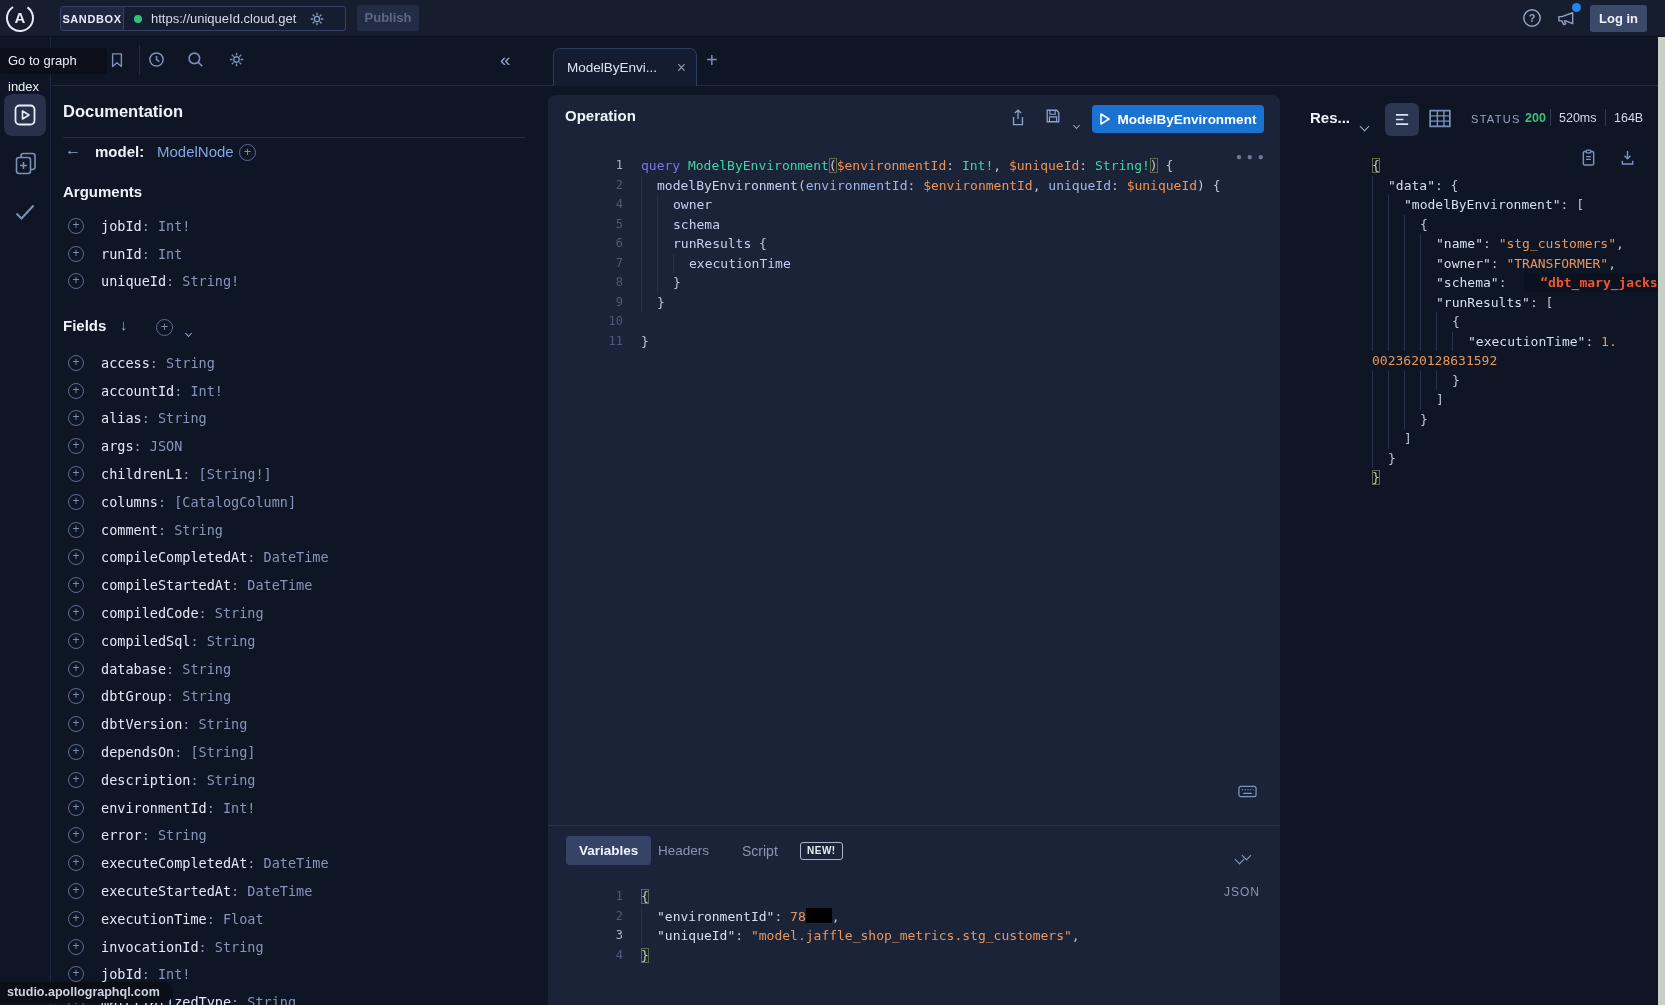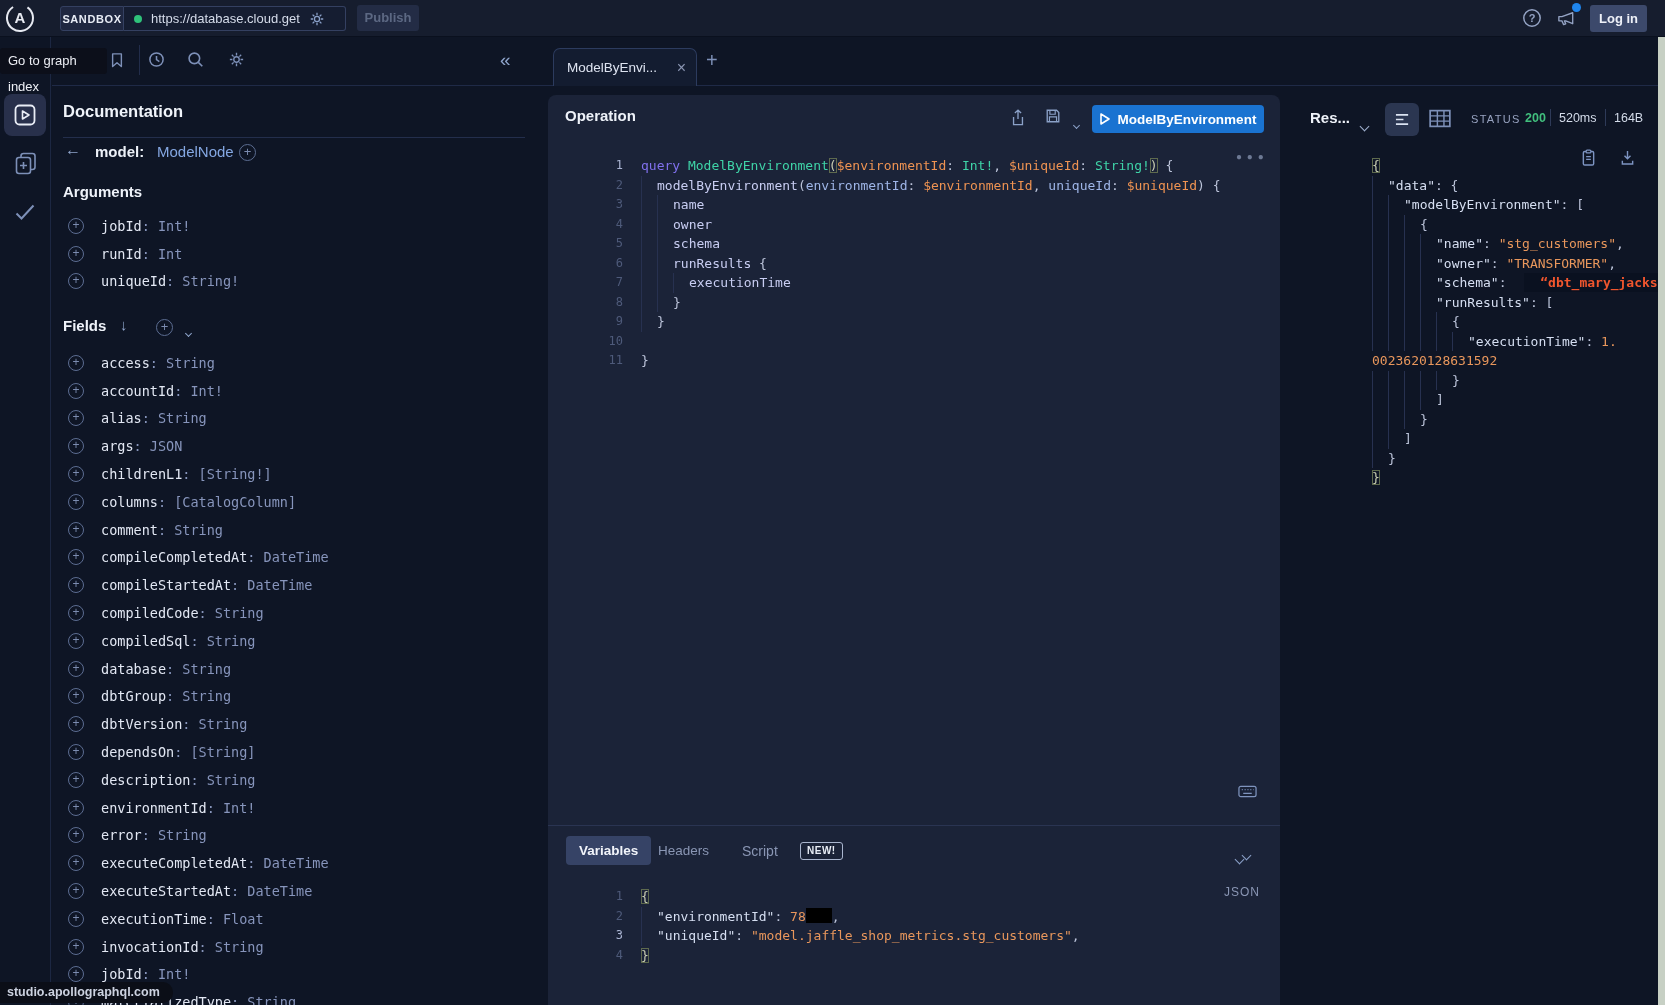--- a/index.html
+++ b/index.html
@@ -145,21 +145,21 @@
     <svg width="30" height="30" viewBox="0 0 30 30">
       <circle cx="15" cy="15" r="13" fill="none" stroke="#e7eaf2" stroke-width="2" stroke-dasharray="66 16" transform="rotate(-55 15 15)"></circle>
       <text x="15" y="20" text-anchor="middle" font-size="15" font-weight="bold" fill="#e7eaf2" font-family="Liberation Sans, sans-serif">A</text>
     </svg>
   </div>
   <div id="sandbox-badge" class="abs badge-box">
     <span>SANDBOX</span>
   </div>
   <div id="url-box" class="abs badge-box">
     <span id="url-dot"></span>
-    <span id="url-text">https://database.cloud.get</span>
+    <span id="url-text">https://uniqueId.cloud.get</span>
     <span style="color:#8aa0c8;">
       <svg viewBox="0 0 20 20" width="16" height="16">
           <circle cx="10" cy="10" r="3.2" fill="none" stroke="currentColor" stroke-width="1.6"></circle>
           <g stroke="currentColor" stroke-width="1.6">
             <path d="M10 2.2v3M10 14.8v3M2.2 10h3M14.8 10h3M4.5 4.5l2.1 2.1M13.4 13.4l2.1 2.1M15.5 4.5l-2.1 2.1M6.6 13.4l-2.1 2.1"></path>
           </g>
         </svg>
     </span>
   </div>
   <div id="publish-btn" class="abs">Publish</div>
@@ -414,21 +414,20 @@
   <div id="run-btn" class="abs">
     <svg width="10" height="12" viewBox="0 0 10 12">
         <path d="M1 1v10l8-5z" fill="none" stroke="#fff" stroke-width="1.6" stroke-linejoin="round"></path>
       </svg>
     <span>ModelByEnvironment</span>
   </div>
   <div id="editor-menu" class="abs">● ● ●</div>
   <div id="op-code" class="abs codeblock">
       <div class="cl"><span class="ln act">1</span><span class="lc"><span class="tk-kw">query </span><span class="tk-op">ModelByEnvironment</span><span class="tk-pbox">(</span><span class="tk-var">$environmentId</span><span class="tk-pun">: </span><span class="tk-typ">Int!</span><span class="tk-pun">, </span><span class="tk-var">$uniqueId</span><span class="tk-pun">: </span><span class="tk-typ">String!</span><span class="tk-pbox">)</span><span class="tk-pun"> {</span></span></div>
       <div class="cl"><span class="ln">2</span><span class="lc"><span class="ind"></span><span class="tk-fld">modelByEnvironment</span><span class="tk-pun">(</span><span class="tk-arg">environmentId</span><span class="tk-pun">: </span><span class="tk-var">$environmentId</span><span class="tk-pun">, </span><span class="tk-arg">uniqueId</span><span class="tk-pun">: </span><span class="tk-var">$uniqueId</span><span class="tk-pun">) {</span></span></div>
-      <div class="cl"><span class="ln">3</span><span class="lc"><span class="ind"></span><span class="ind"></span><span class="tk-fld">name</span></span></div>
       <div class="cl"><span class="ln">4</span><span class="lc"><span class="ind"></span><span class="ind"></span><span class="tk-fld">owner</span></span></div>
       <div class="cl"><span class="ln">5</span><span class="lc"><span class="ind"></span><span class="ind"></span><span class="tk-fld">schema</span></span></div>
       <div class="cl"><span class="ln">6</span><span class="lc"><span class="ind"></span><span class="ind"></span><span class="tk-fld">runResults</span><span class="tk-pun"> {</span></span></div>
       <div class="cl"><span class="ln">7</span><span class="lc"><span class="ind"></span><span class="ind"></span><span class="ind"></span><span class="tk-fld">executionTime</span></span></div>
       <div class="cl"><span class="ln">8</span><span class="lc"><span class="ind"></span><span class="ind"></span><span class="tk-pun">}</span></span></div>
       <div class="cl"><span class="ln">9</span><span class="lc"><span class="ind"></span><span class="tk-pun">}</span></span></div>
       <div class="cl"><span class="ln">10</span><span class="lc"></span></div>
       <div class="cl"><span class="ln">11</span><span class="lc"><span class="tk-pun">}</span></span></div>
     </div>
   <div id="keyboard-icon" class="abs">

